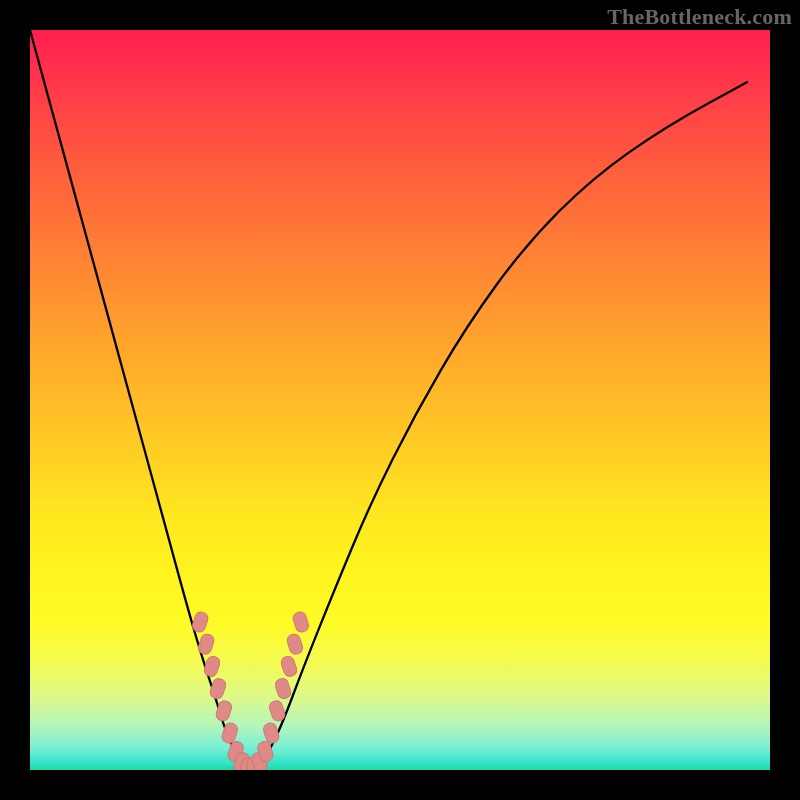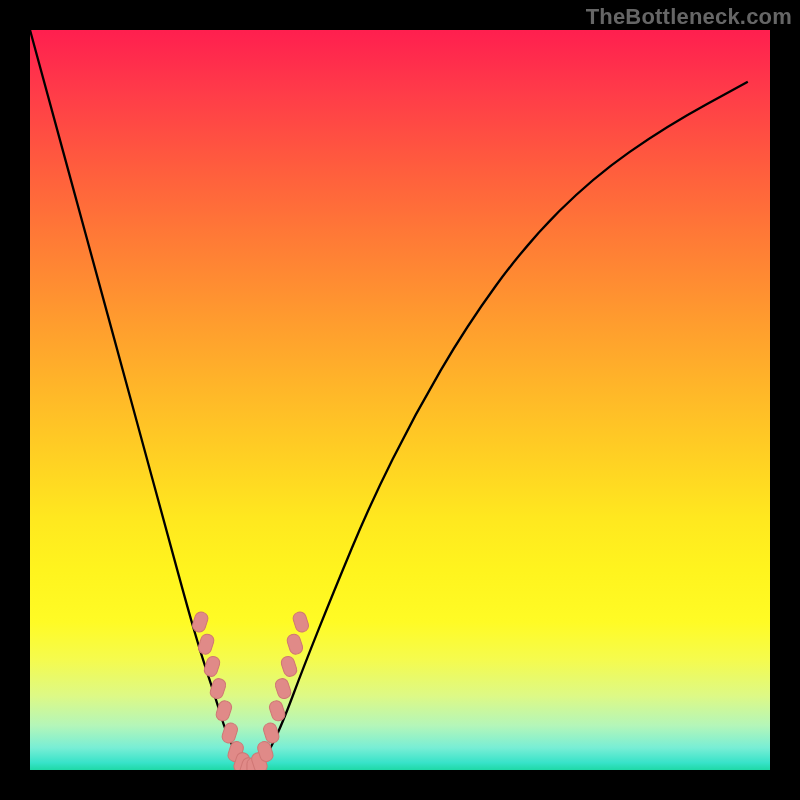--- a/index.html
+++ b/index.html
@@ -59,21 +59,21 @@
     height: 740px;
   }
   .watermark {
     position: absolute;
     top: 4px;
     right: 8px;
     color: #666666;
     font-size: 22px;
     font-weight: 600;
     letter-spacing: 0.2px;
-    font-family: Liberation Sans, sans-serif;
+    font-family: Liberation Serif, serif;
     user-select: none;
   }
 </style>
 </head>
 <body>
 
 <div class="stage">
 
   <div class="watermark">TheBottleneck.com</div>
 

